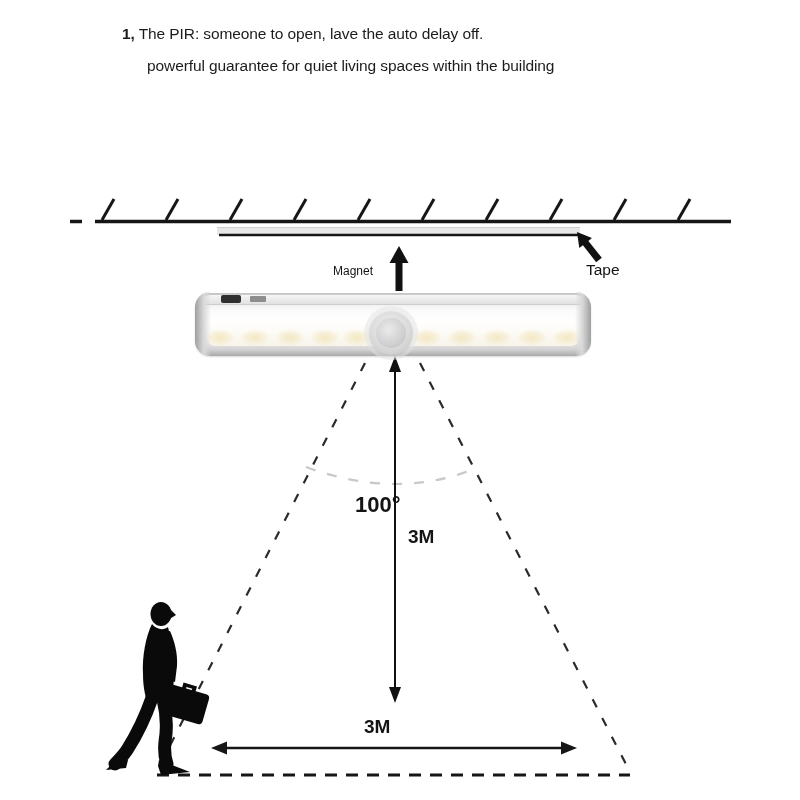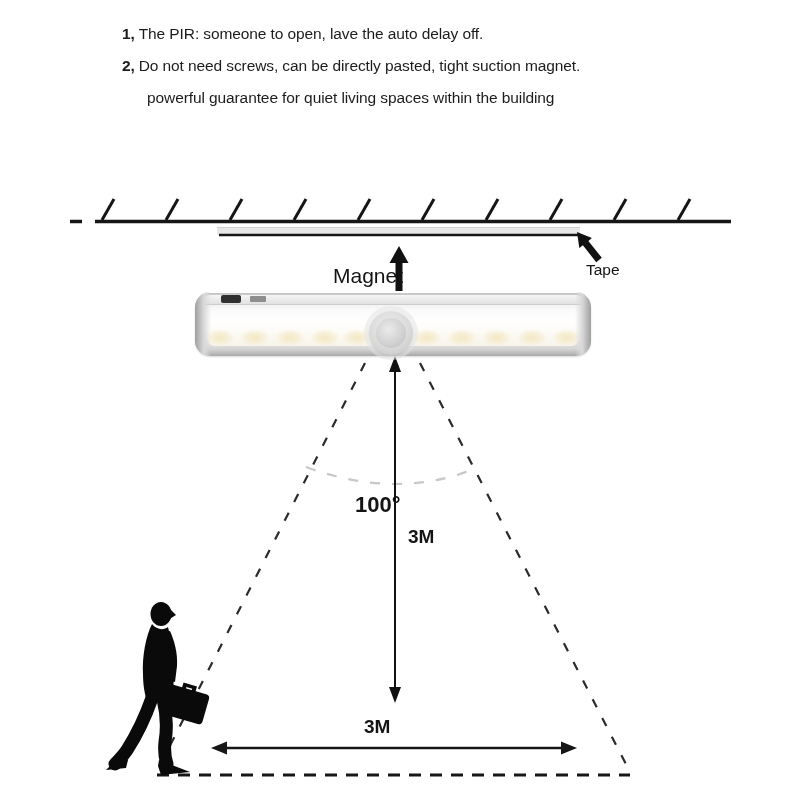--- a/index.html
+++ b/index.html
@@ -9,21 +9,21 @@
 
   
   .instructions{position:absolute;left:122px;top:24px;width:600px;color:#1c1c1c;
                 font-size:15.5px;line-height:19px;letter-spacing:-0.1px;}
   .instr-line{margin-bottom:13px;white-space:nowrap;}
   .instr-line.indent{padding-left:25px;margin-bottom:16px;}
   .instr-num{font-weight:bold;margin-right:4px;}
 
   
   .lbl{position:absolute;color:#141414;white-space:nowrap;}
-  .lbl-magnet{left:333px;top:264px;font-size:21px;}
+  .lbl-magnet{left:333px;top:264px;font-size:12px;}
   .lbl-tape{left:586px;top:261px;font-size:15.5px;text-align:center;}
   .lbl-angle{left:355px;top:492px;font-size:22px;font-weight:bold;}
   .lbl-3m-v{left:408px;top:526px;font-size:19px;font-weight:bold;}
   .lbl-3m-h{left:364px;top:716px;font-size:19px;font-weight:bold;}
 
   
   .led-bar{position:absolute;left:195px;top:292px;width:396px;height:64px;border-radius:15px;
     background:linear-gradient(180deg,#bdbdbd 0%,#ededed 14%,#fbfbfb 30%,#ffffff 52%,#f2f2f2 72%,#d2d2d2 90%,#a9a9a9 100%);
     box-shadow:inset 0 1px 0 #ffffff, 0 1px 2px rgba(0,0,0,0.15);}
   .bar-top{position:absolute;left:8px;right:8px;top:3px;height:9px;
@@ -45,23 +45,20 @@
     background:radial-gradient(circle at 42% 38%,#eaeaea,#d0d0d0 60%,#b8b8b8 100%);}
 </style>
 </head>
 <body>
 
 <div class="canvas">
 
   <div class="instructions">
     <div class="instr-line">
       <span class="instr-num">1,</span><span>The PIR: someone to open, lave the auto delay off.</span>
-    </div>
-    <div class="instr-line">
-      <span class="instr-num">2,</span><span>Do not need screws, can be directly pasted, tight suction magnet.</span>
     </div>
     <div class="instr-line indent">
       <span>powerful guarantee for quiet living spaces within the building</span>
     </div>
   </div>
 
   <svg class="base-svg" width="800" height="800" viewBox="0 0 800 800">
 
     <g stroke="#161616">
       <line x1="70" y1="221.5" x2="82" y2="221.5" stroke-width="3.5"></line>

